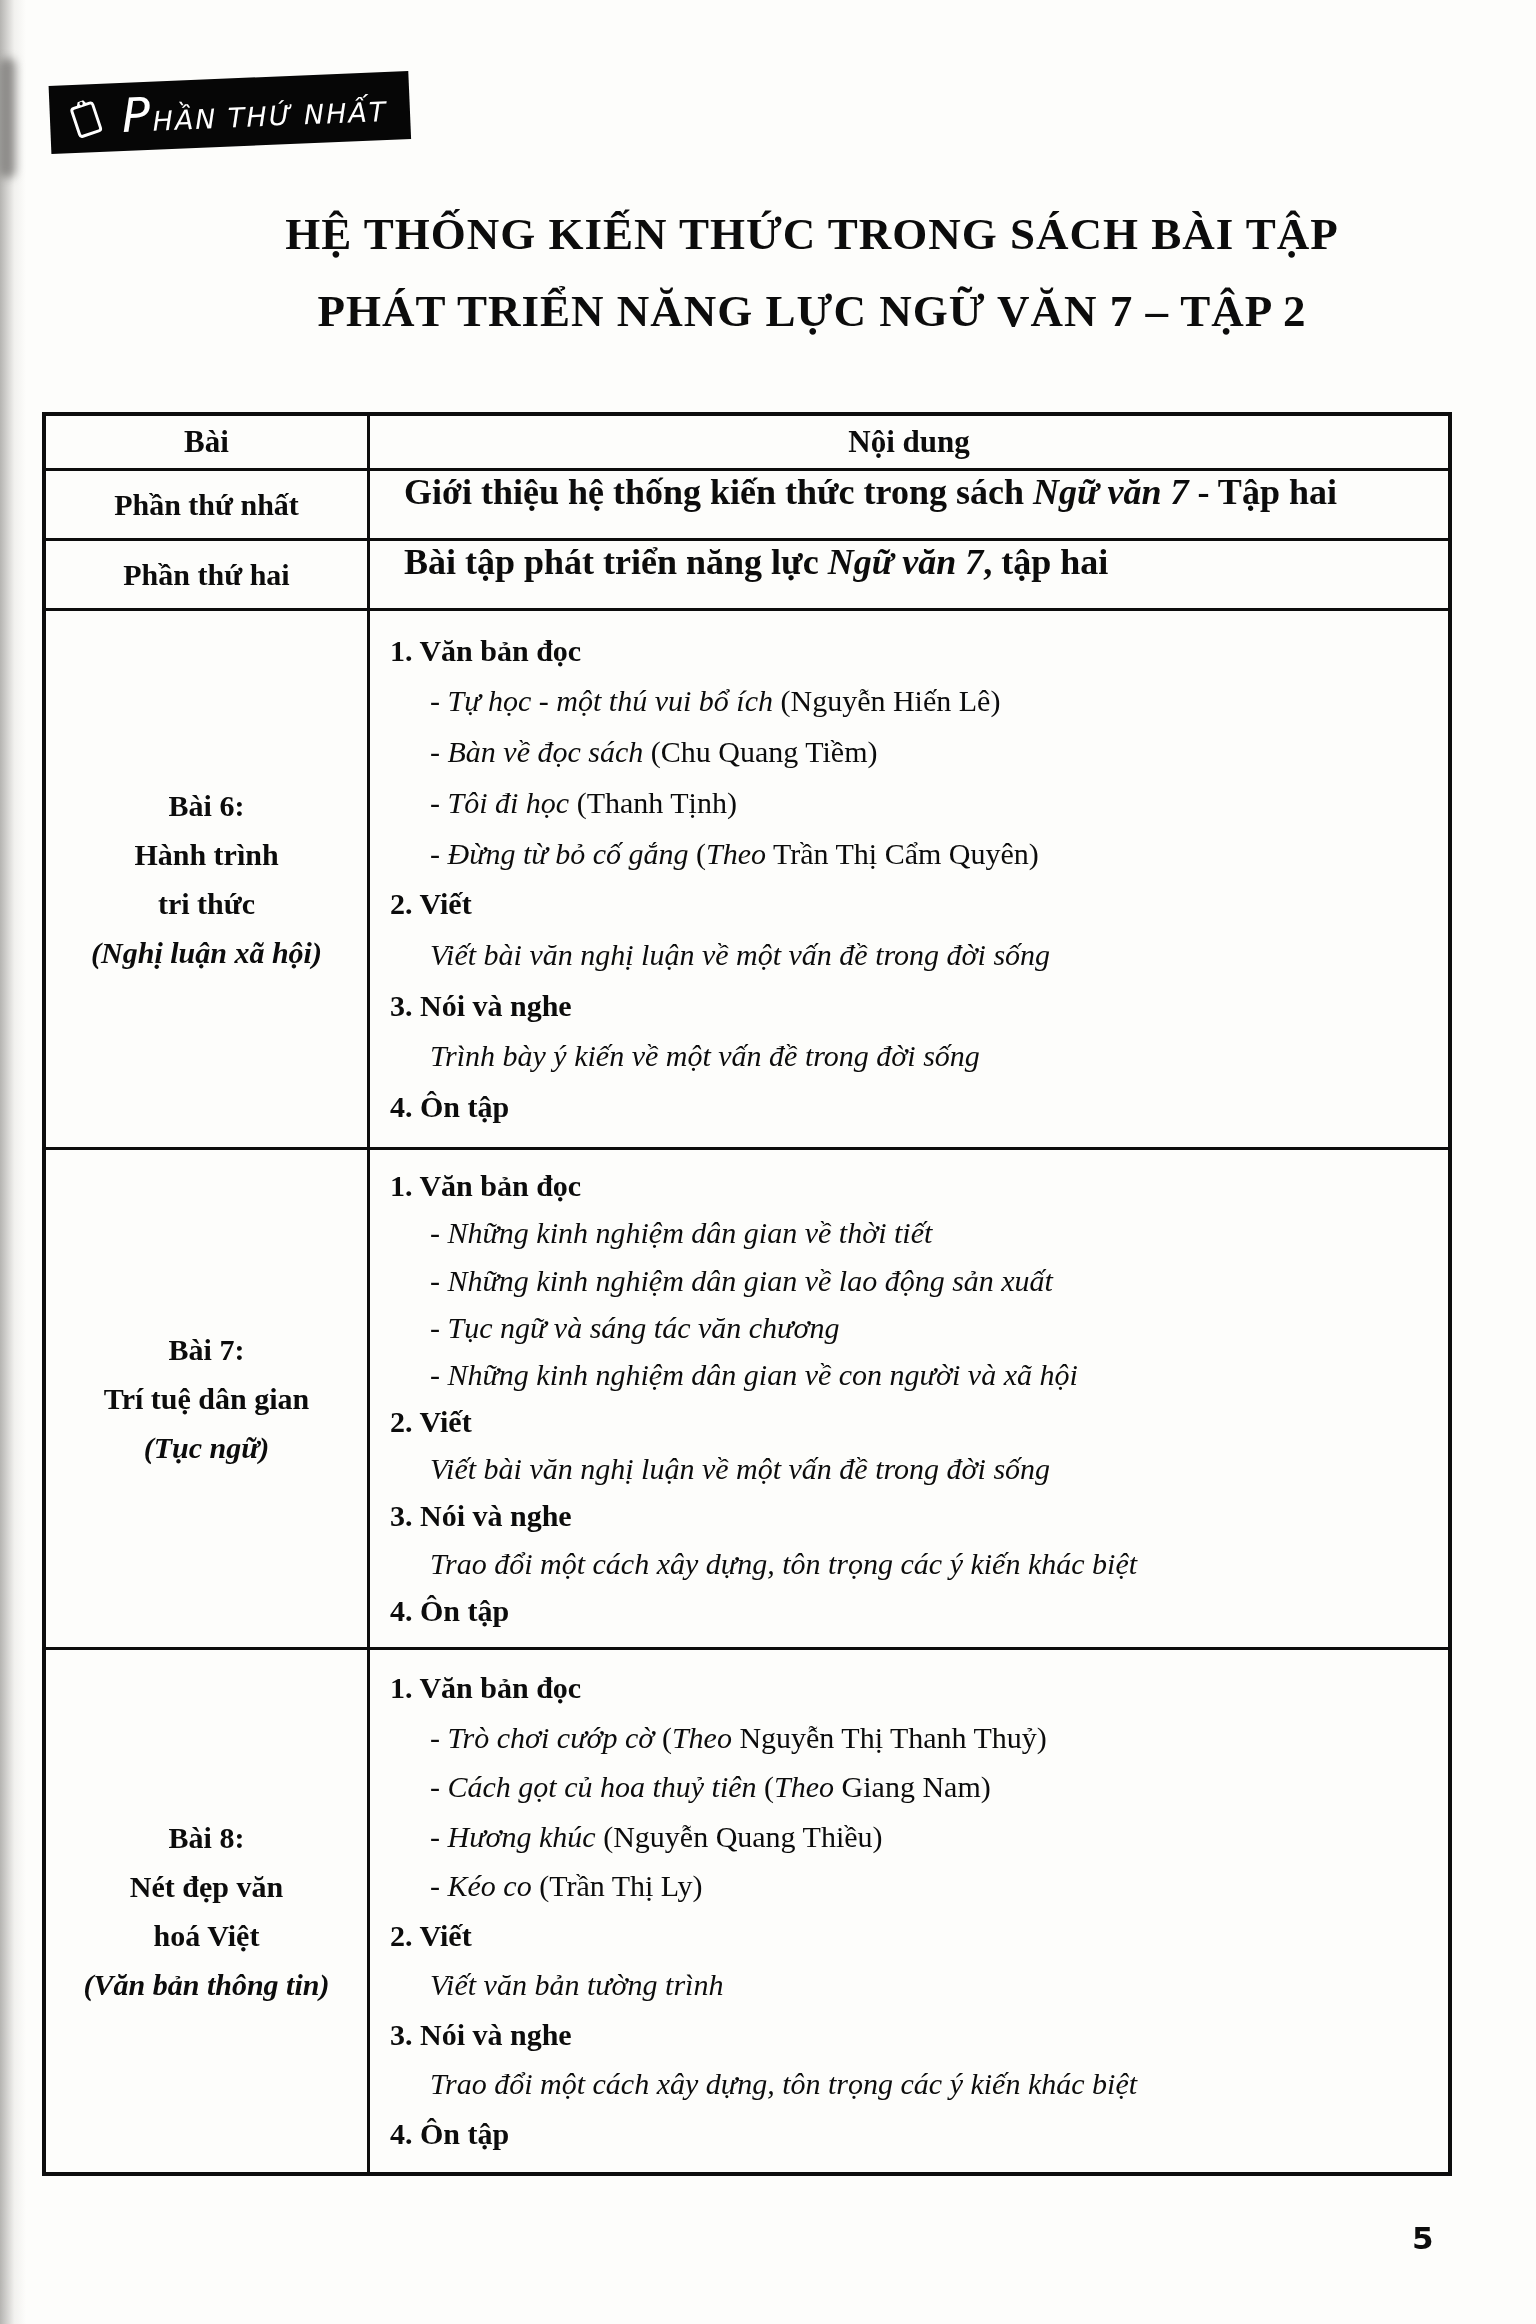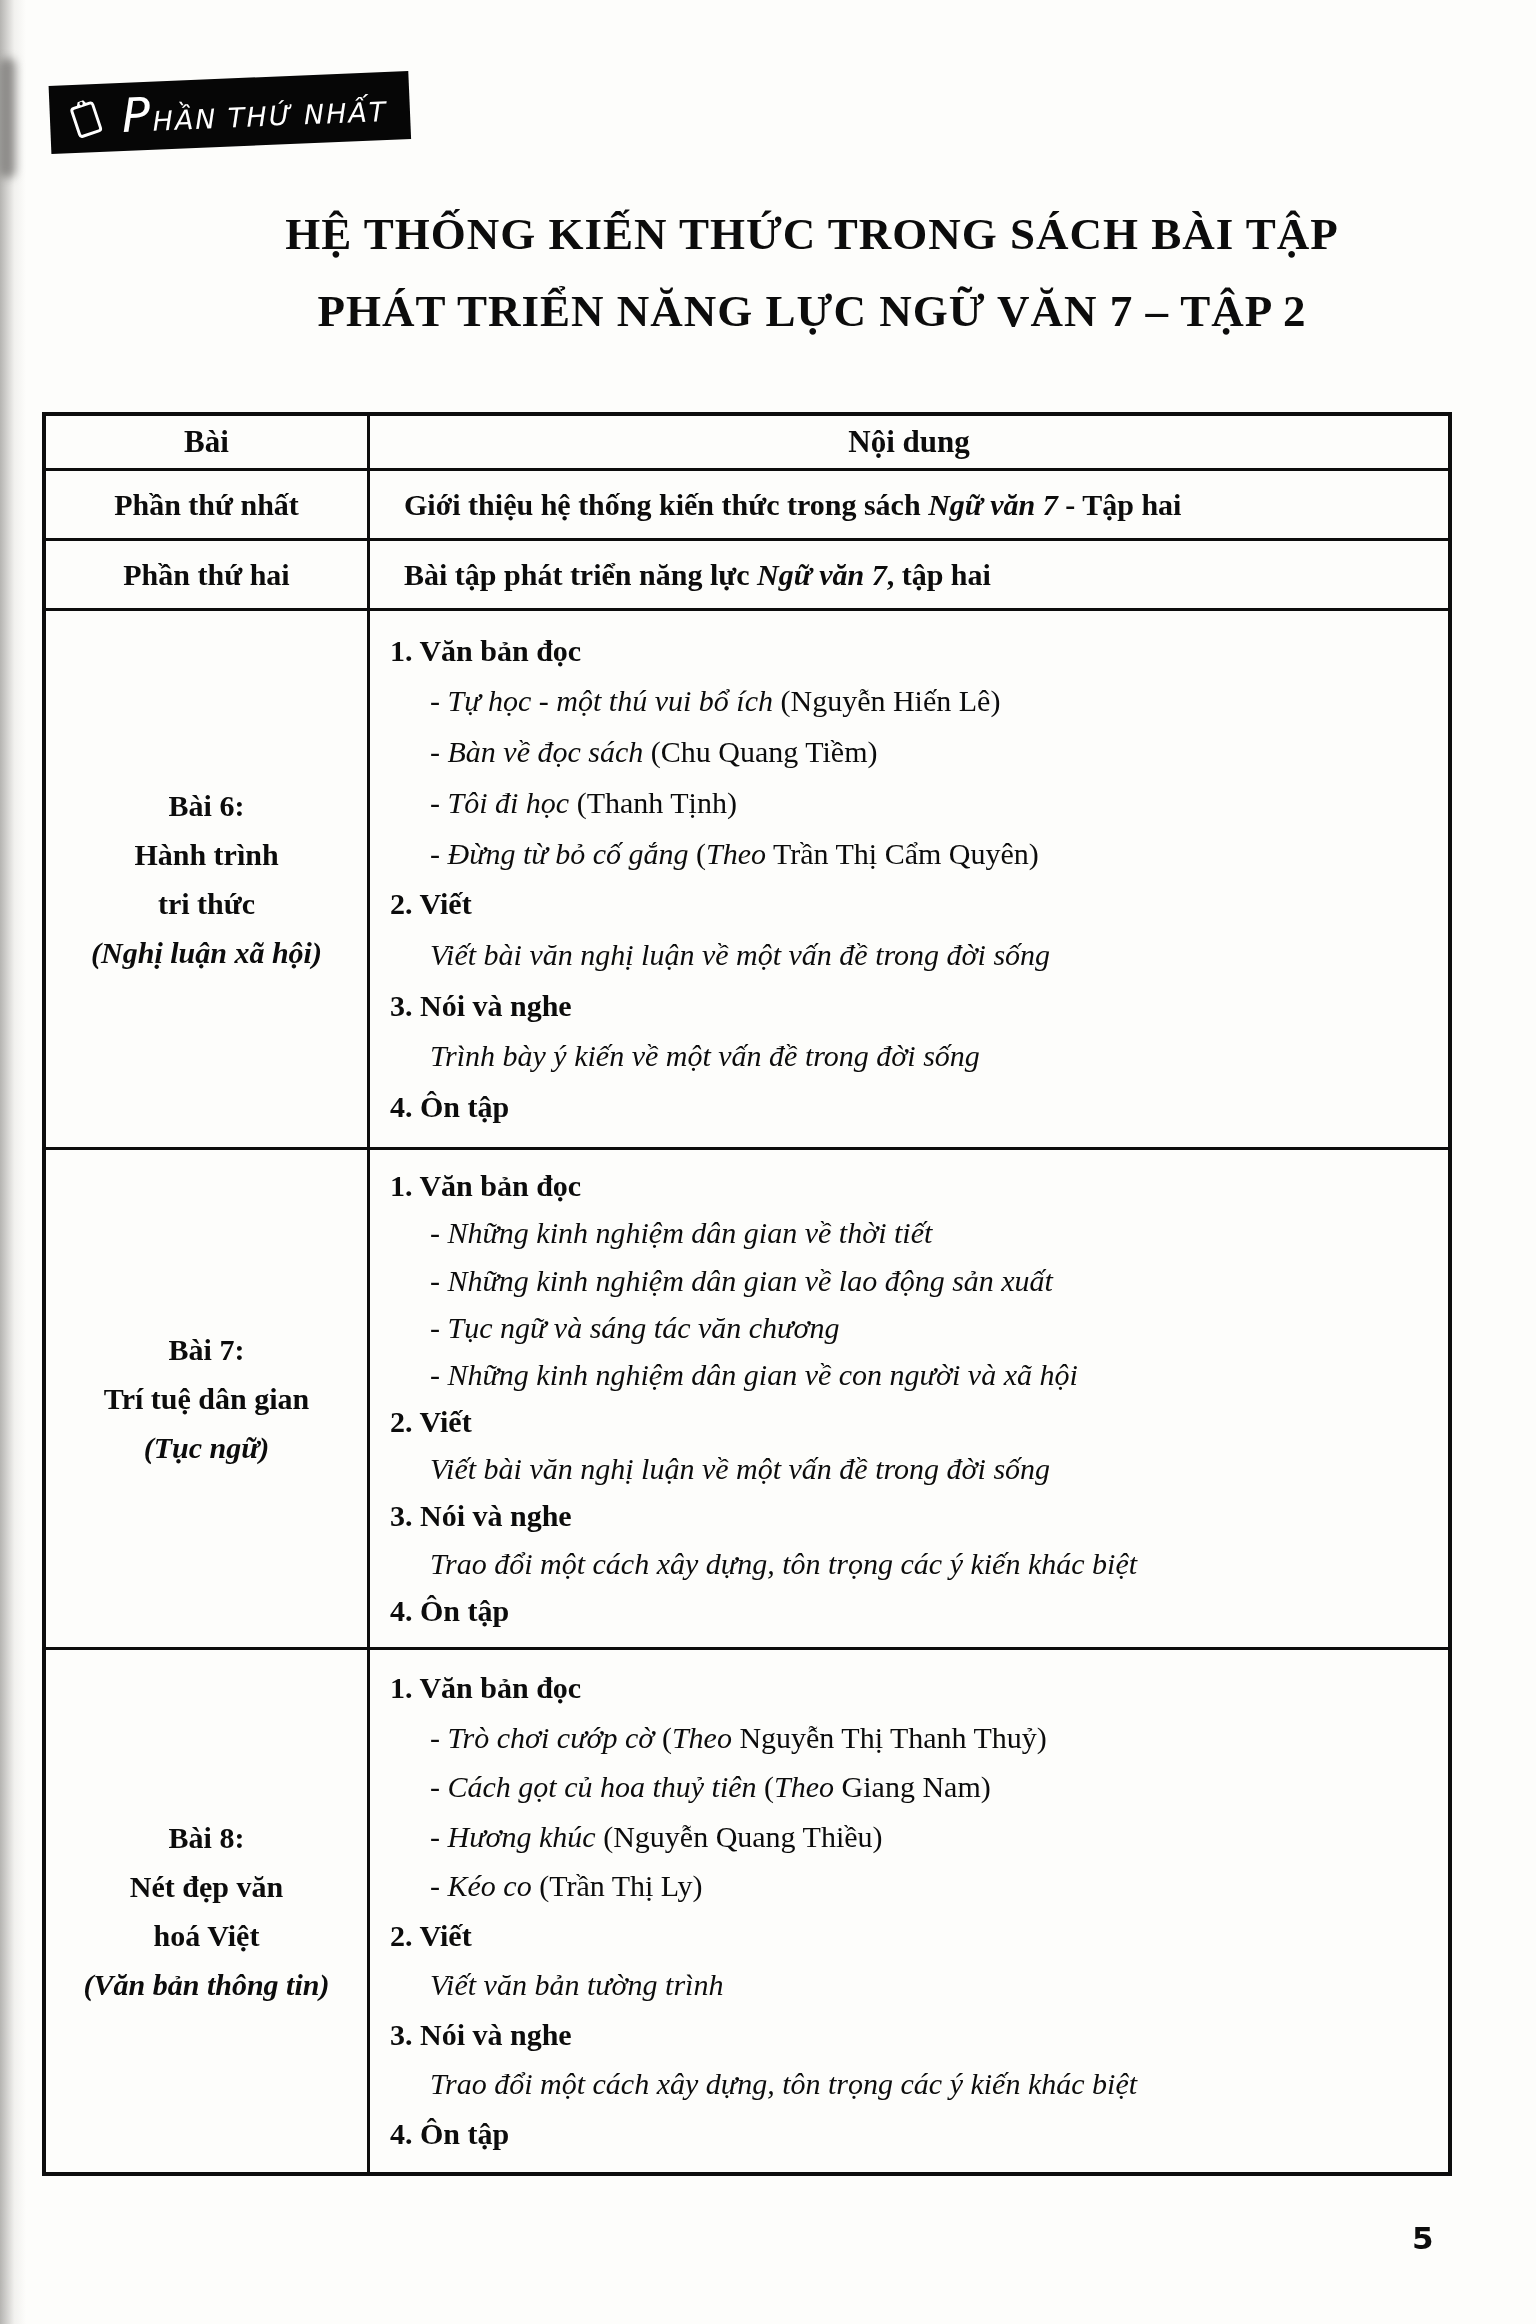--- a/index.html
+++ b/index.html
@@ -31,21 +31,21 @@
   .doc-table{position:absolute;left:42px;top:412px;width:1410px;box-sizing:border-box;
      border:4px solid #0d0d0d;}
   .t-row{display:grid;grid-template-columns:324px 1fr;border-top:3px solid #0d0d0d;}
   .t-row:first-child{border-top:none;}
   .cell{box-sizing:border-box;min-width:0;}
   .cell.left{border-right:3px solid #0d0d0d;}
   .t-head{height:52px;}
   .t-head .cell{display:flex;align-items:center;justify-content:center;font-weight:bold;font-size:31px;}
   .t-intro{height:67px;gap:14px;}
   .t-intro .cell.left{display:flex;align-items:center;justify-content:center;font-weight:bold;font-size:30px;}
-  .t-intro .cell.right{display:flex;align-items:flex-end;padding:16px 20px;font-size:30px;}
+  .t-intro .cell.right{display:flex;align-items:flex-start;padding:0 20px;font-size:36px;}
   .t-lesson .cell.left{display:flex;flex-direction:column;align-items:center;justify-content:center;
      text-align:center;font-size:30px;line-height:49px;padding:0 4px;}
   .t-lesson .cell.right{display:flex;flex-direction:column;justify-content:space-evenly;
      padding:6px 20px;font-size:30px;}
   .row-b6{height:536px;}
   .row-b7{height:497px;}
   .row-b8{height:522px;}
   .tline{white-space:nowrap;}
   .t-lesson .cell.right .tline.ind{margin-left:40px;}
   .sg-b{font-weight:bold;}

